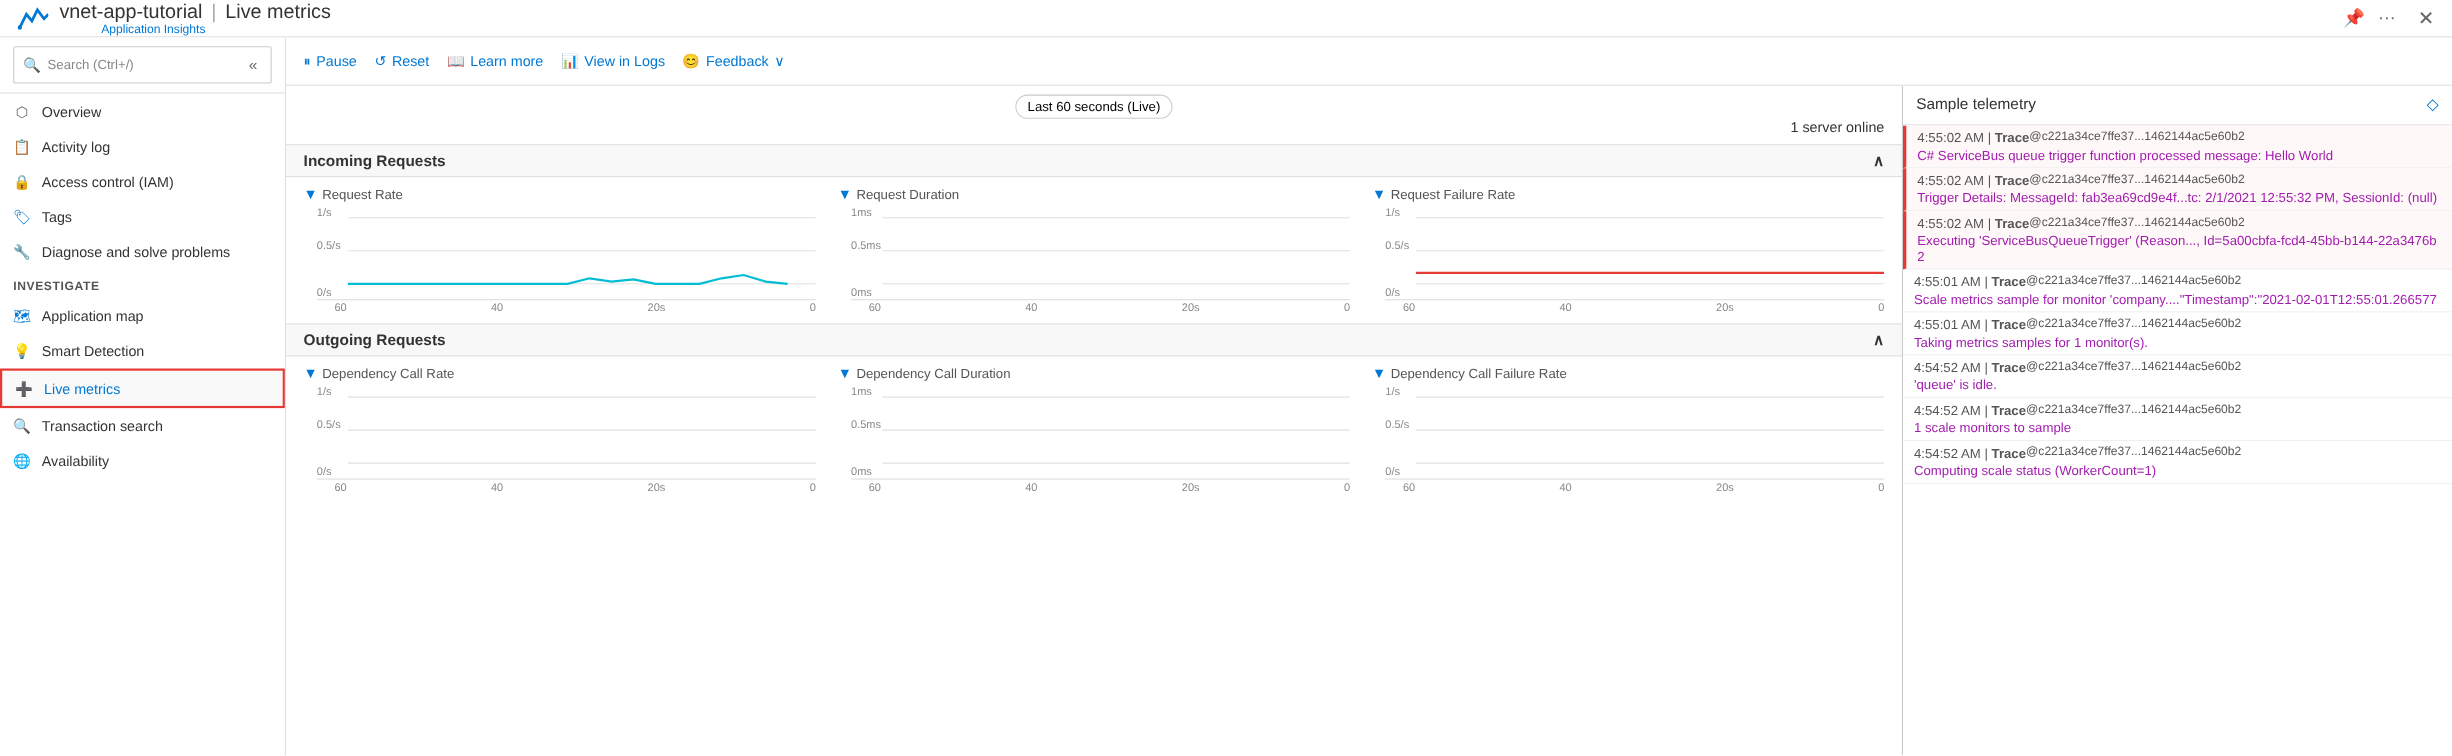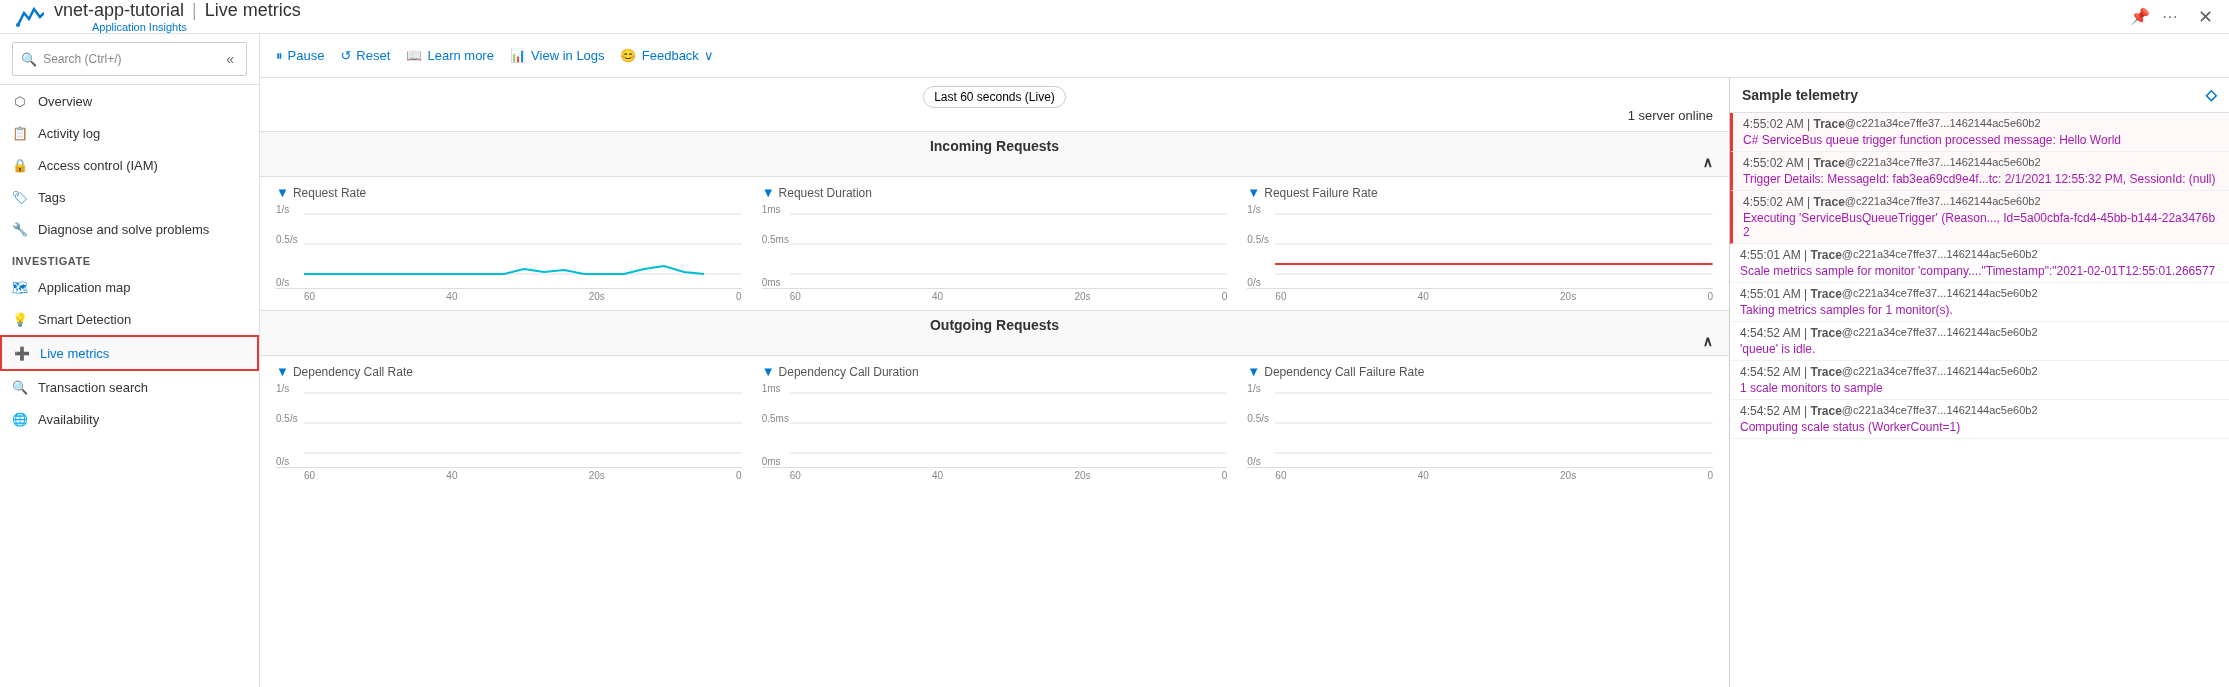--- a/index.html
+++ b/index.html
@@ -46,37 +46,37 @@
 
     
     .metrics-main { display: flex; flex: 1; overflow: hidden; }
 
     
     .metrics-panel { flex: 1; overflow-y: auto; padding: 0; display: flex; flex-direction: column; }
     .metrics-header-bar { display: flex; align-items: center; padding: 8px 16px; flex-direction: column; }
     .time-range-btn { border: 1px solid #ccc; padding: 3px 10px; border-radius: 12px; font-size: 12px; cursor: pointer; background: #fff; }
     .server-online { margin-left: auto; font-size: 13px; color: #333; }
 
-    .section-header { display: flex; align-items: center; padding: 6px 16px; background: #f8f8f8; border-bottom: 1px solid #e0e0e0; border-top: 1px solid #e0e0e0; font-weight: 600; font-size: 14px; flex-direction: column; }
+    .section-header { display: flex; align-items: center; padding: 6px 16px; background: #f8f8f8; border-bottom: 1px solid #e0e0e0; border-top: 1px solid #e0e0e0; font-weight: 600; font-size: 14px; }
     .section-collapse { margin-left: auto; cursor: pointer; }
 
     .charts-row { display: flex; padding: 8px 16px; gap: 20px; }
     .chart-item { flex: 1; min-width: 0; }
     .chart-label { font-size: 12px; color: #555; margin-bottom: 4px; display: flex; align-items: center; gap: 4px; }
-    .chart-area { height: 80px; position: relative; border-bottom: 1px solid #ddd; }
+    .chart-area { height: 80px; position: relative; border-bottom: 1px solid #ddd; margin-left: 12px; }
     .chart-y-label { font-size: 10px; color: #888; position: absolute; left: 0; }
     .chart-y-top { top: 0; }
     .chart-y-mid { top: 30px; }
     .chart-y-bot { bottom: 0; }
     .chart-x-labels { display: flex; justify-content: space-between; font-size: 10px; color: #888; margin-top: 2px; }
     .chart-filter-icon { color: #0078d4; font-size: 13px; cursor: pointer; }
 
     
     .telemetry-panel { width: 500px; border-left: 1px solid #ccc; display: flex; flex-direction: column; overflow: hidden; flex-shrink: 0; }
-    .telemetry-header { display: flex; align-items: center; padding: 8px 12px; border-bottom: 1px solid #e0e0e0; font-weight: 700; font-size: 14px; }
+    .telemetry-header { display: flex; align-items: flex-start; padding: 8px 12px; border-bottom: 1px solid #e0e0e0; font-weight: 400; font-size: 14px; }
     .telemetry-filter-icon { margin-left: auto; color: #0078d4; cursor: pointer; font-size: 16px; }
     .telemetry-list { flex: 1; overflow-y: auto; }
     .telemetry-item { padding: 4px 10px; border-bottom: 1px solid #f0f0f0; font-size: 12px; }
     .telemetry-item.highlighted { background: #fff8f8; border-left: 3px solid #e53935; }
     .telemetry-item-header { display: flex; justify-content: flex-start; margin-bottom: 2px; }
     .telemetry-time { color: #555; }
     .telemetry-id { color: #555; font-size: 11px; text-align: right; }
     .telemetry-message { color: #a21caf; font-size: 12px; word-break: break-all; }
 
     

